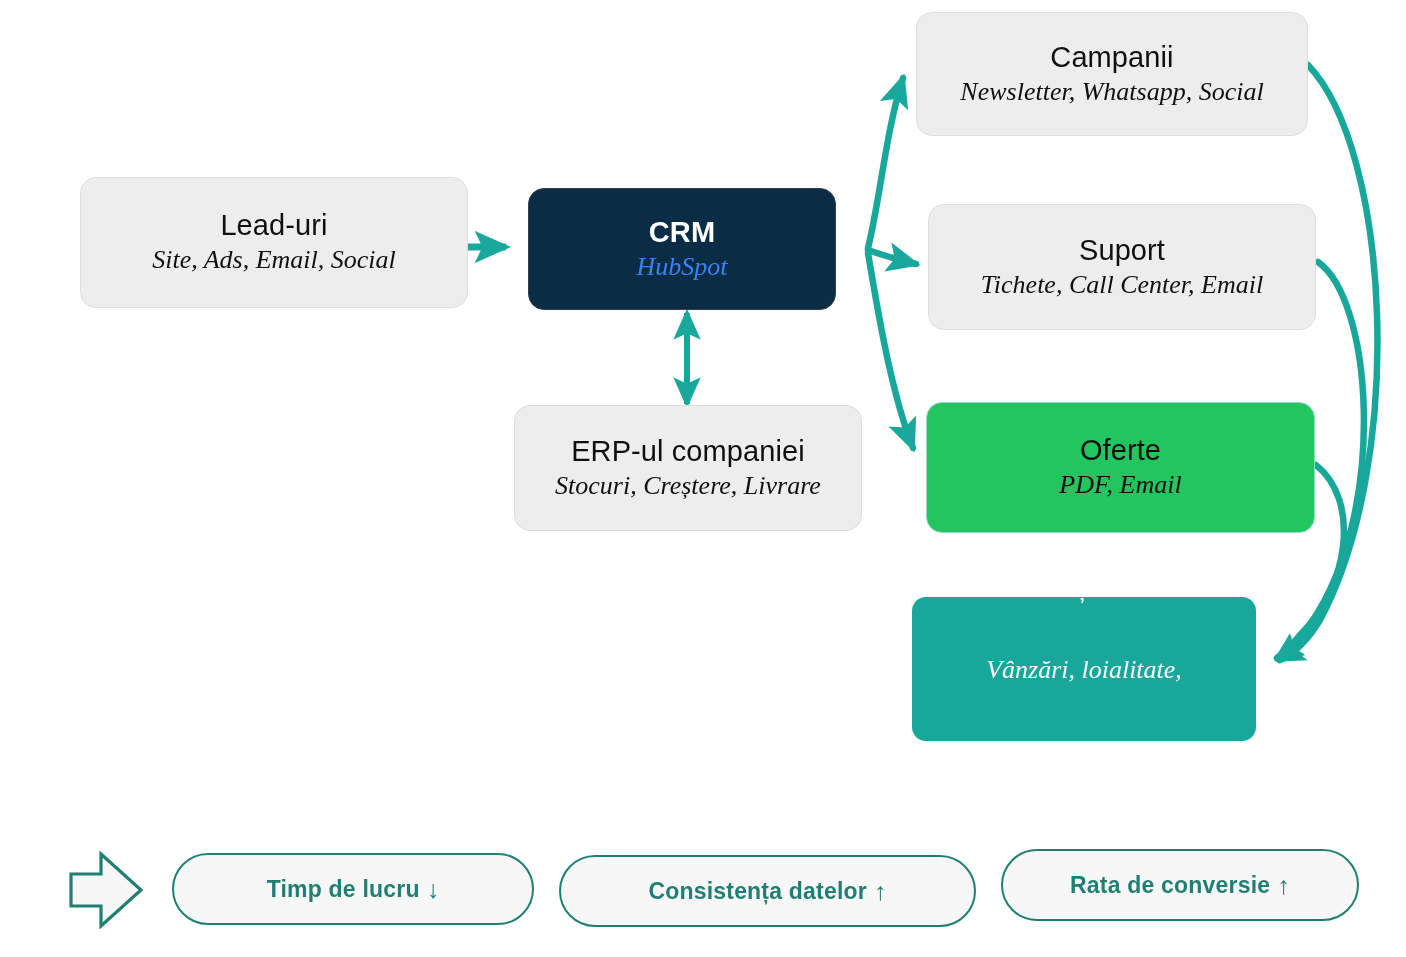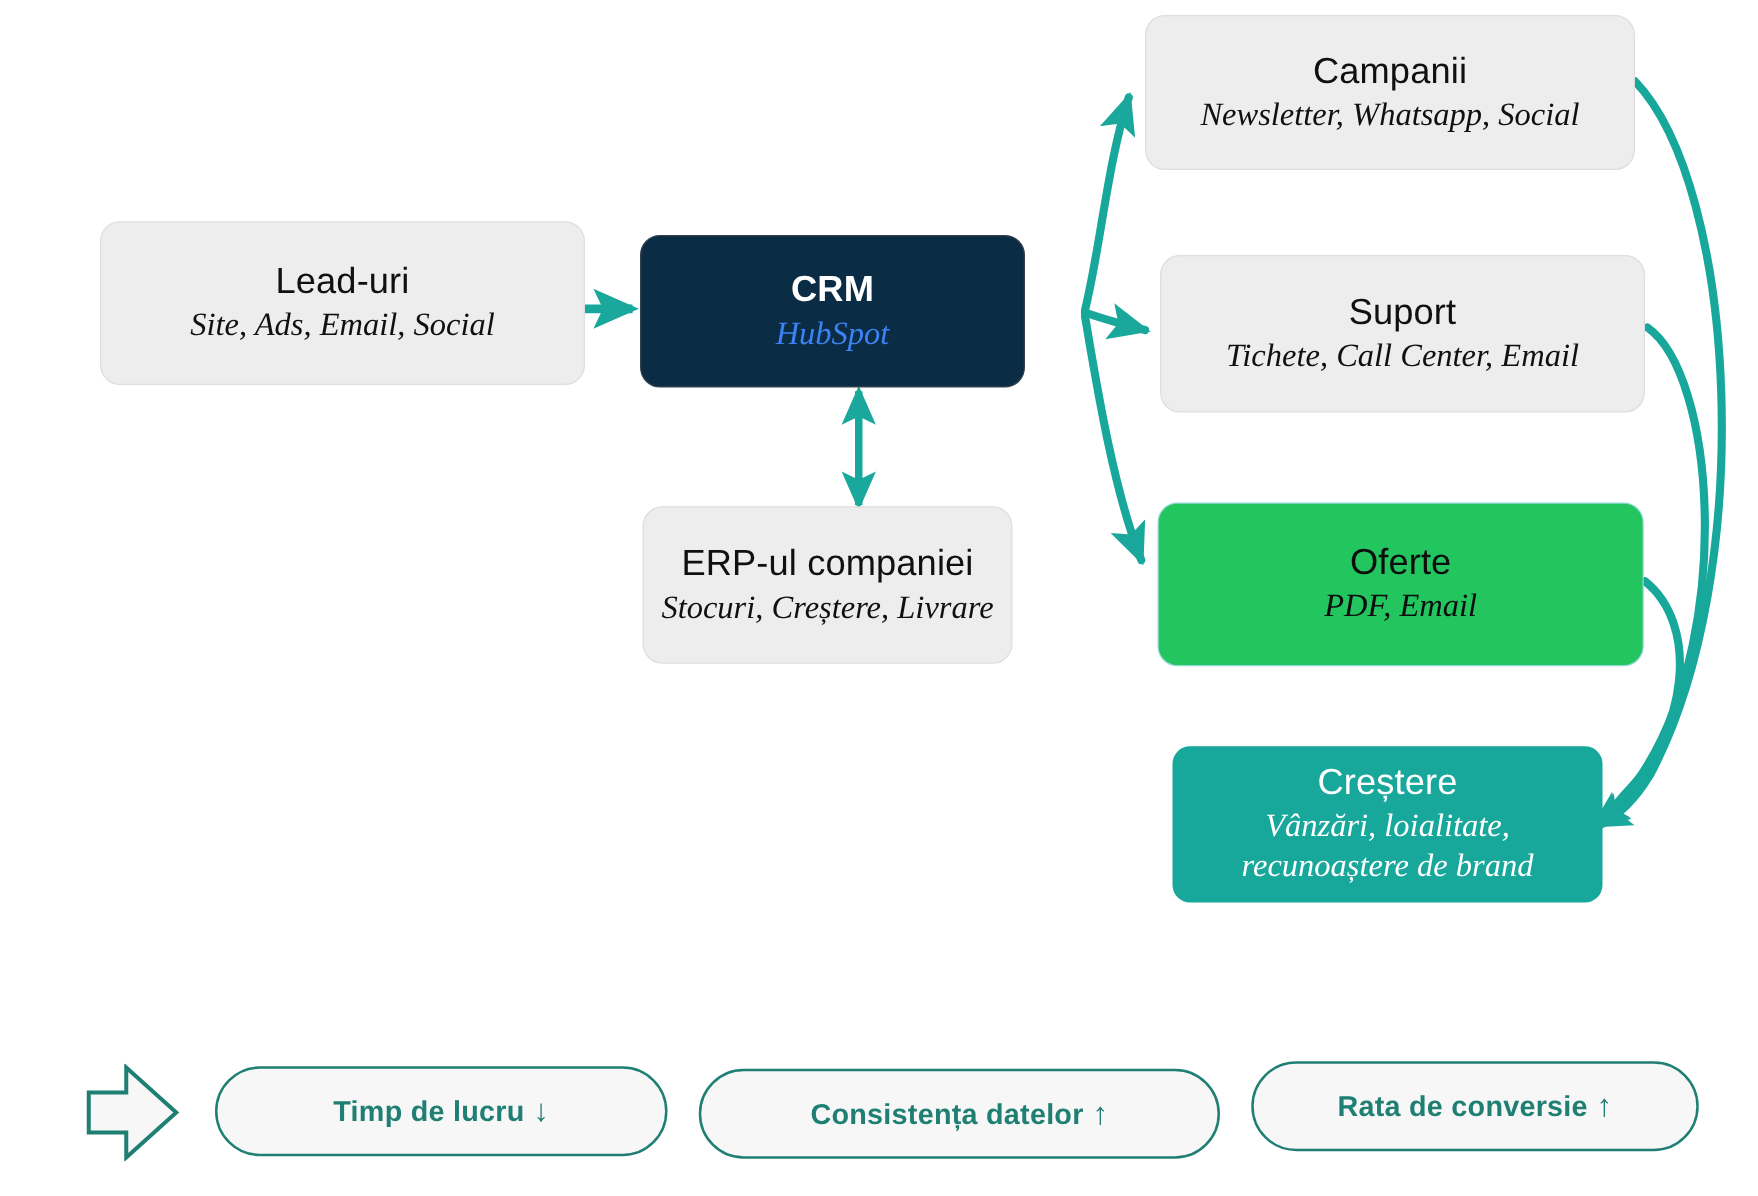--- a/index.html
+++ b/index.html
@@ -161,46 +161,46 @@
     <g>
       <path d="M 1316 465 C 1360 500 1350 585 1300 635 C 1292 645 1284 653 1277 658" fill="none" stroke="#17a79b" stroke-width="6.5" stroke-linecap="round" marker-end="url(#arrowTealSm)"></path>
     </g>
   </svg>
 
   <div class="node grey" style="left:80px; top:177px; width:388px; height:131px;">
     <div class="title">Lead-uri</div>
     <div class="sub">Site, Ads, Email, Social</div>
   </div>
 
-  <div class="node navy" style="left:512px; top:188px; width:308px; height:122px;text-align:right;">
+  <div class="node navy" style="left:528px; top:188px; width:308px; height:122px;text-align:right;">
     <div class="title">CRM</div>
     <div class="sub">HubSpot</div>
   </div>
 
-  <div class="node grey" style="left:514px; top:405px; width:296px; height:126px;">
+  <div class="node grey" style="left:514px; top:405px; width:348px; height:126px;">
     <div class="title">ERP-ul companiei</div>
     <div class="sub">Stocuri, Creștere, Livrare</div>
   </div>
 
   <div class="node grey" style="left:916px; top:12px; width:392px; height:124px;">
     <div class="title">Campanii</div>
     <div class="sub">Newsletter, Whatsapp, Social</div>
   </div>
 
   <div class="node grey" style="left:928px; top:204px; width:388px; height:126px;">
     <div class="title">Suport</div>
     <div class="sub">Tichete, Call Center, Email</div>
   </div>
 
   <div class="node mint" style="left:926px; top:402px; width:389px; height:131px;">
     <div class="title">Oferte</div>
     <div class="sub">PDF, Email</div>
   </div>
 
-  <div class="node teal" style="left:938px; top:597px; width:344px; height:125px;">
+  <div class="node teal" style="left:912px; top:597px; width:344px; height:144px;gap:48px;">
     <div class="title">Creștere</div>
     <div class="sub">Vânzări, loialitate,</div>
     <div class="sub" style="margin-top:0;">recunoaștere de brand</div>
   </div>
 
   <svg class="big-arrow-icon" style="left:68px; top:851px;" width="80" height="78" viewBox="0 0 80 78" xmlns="http://www.w3.org/2000/svg">
     <path d="M 3 23 L 33 23 L 33 3 L 73 39 L 33 75 L 33 55 L 3 55 Z" fill="#f7f7f7" stroke="#1f7f73" stroke-width="3.2" stroke-linejoin="miter"></path>
   </svg>
 
   <div class="pill" style="left:172px; top:853px; width:362px; height:72px;">

